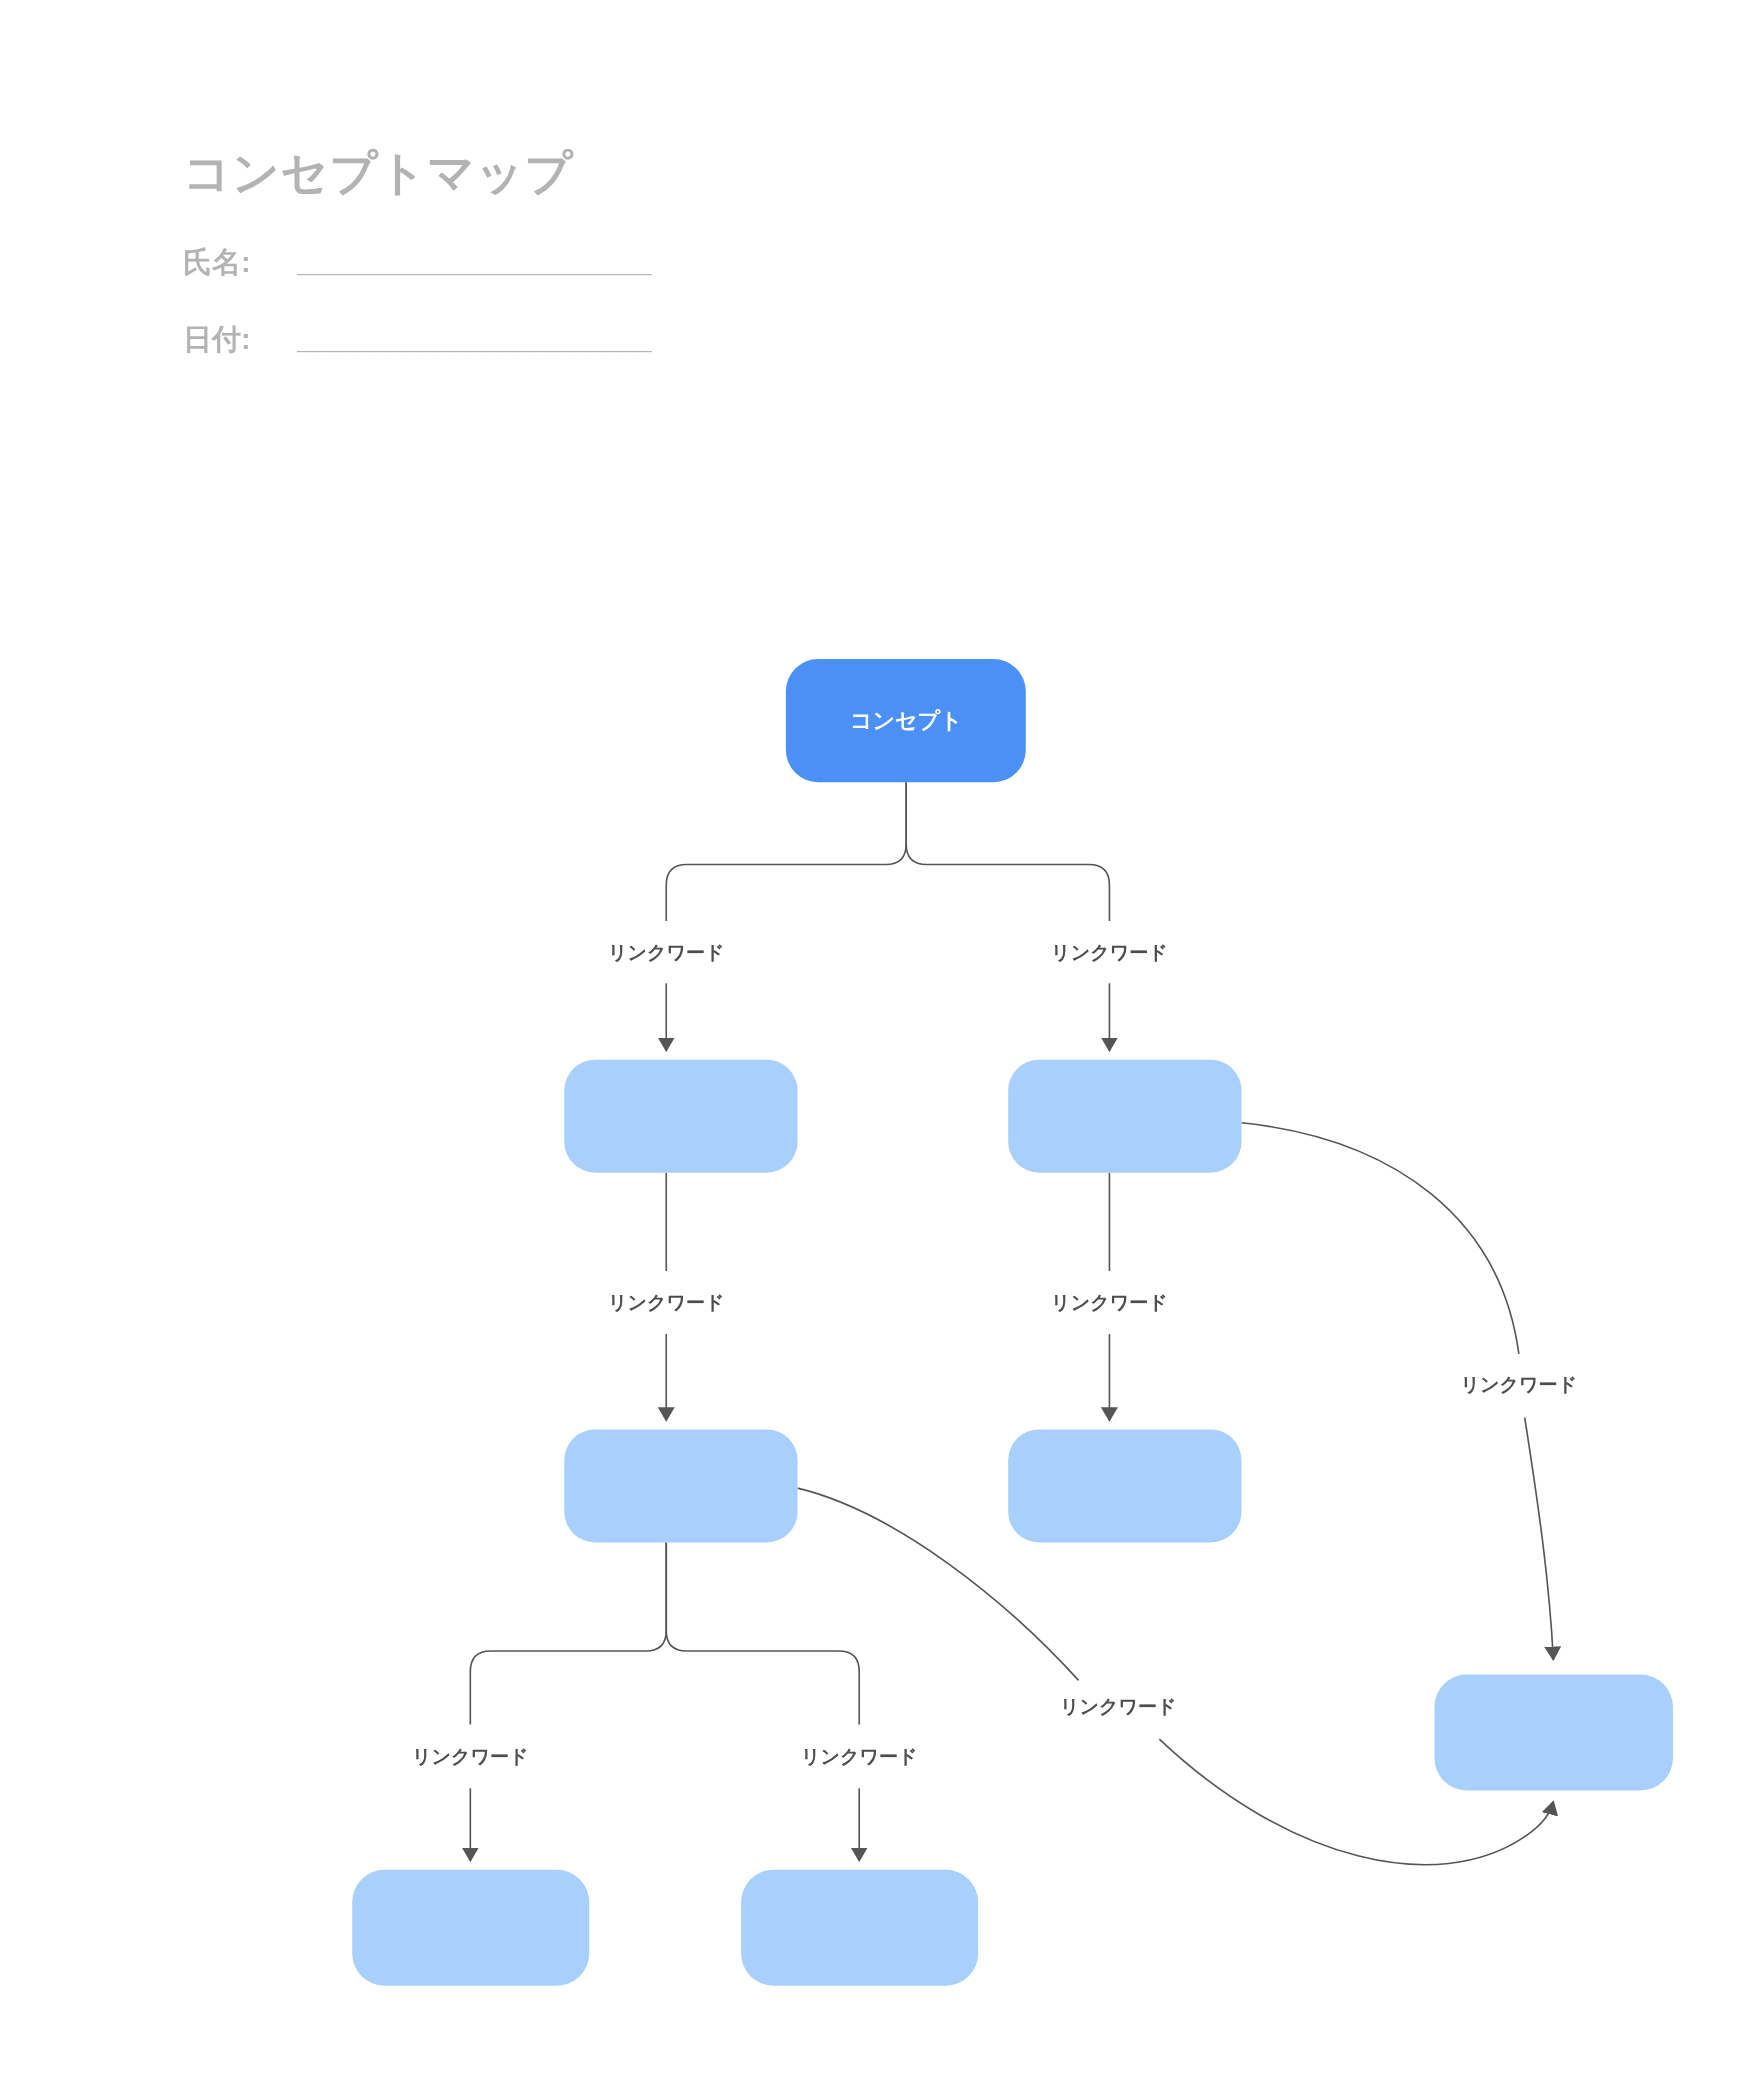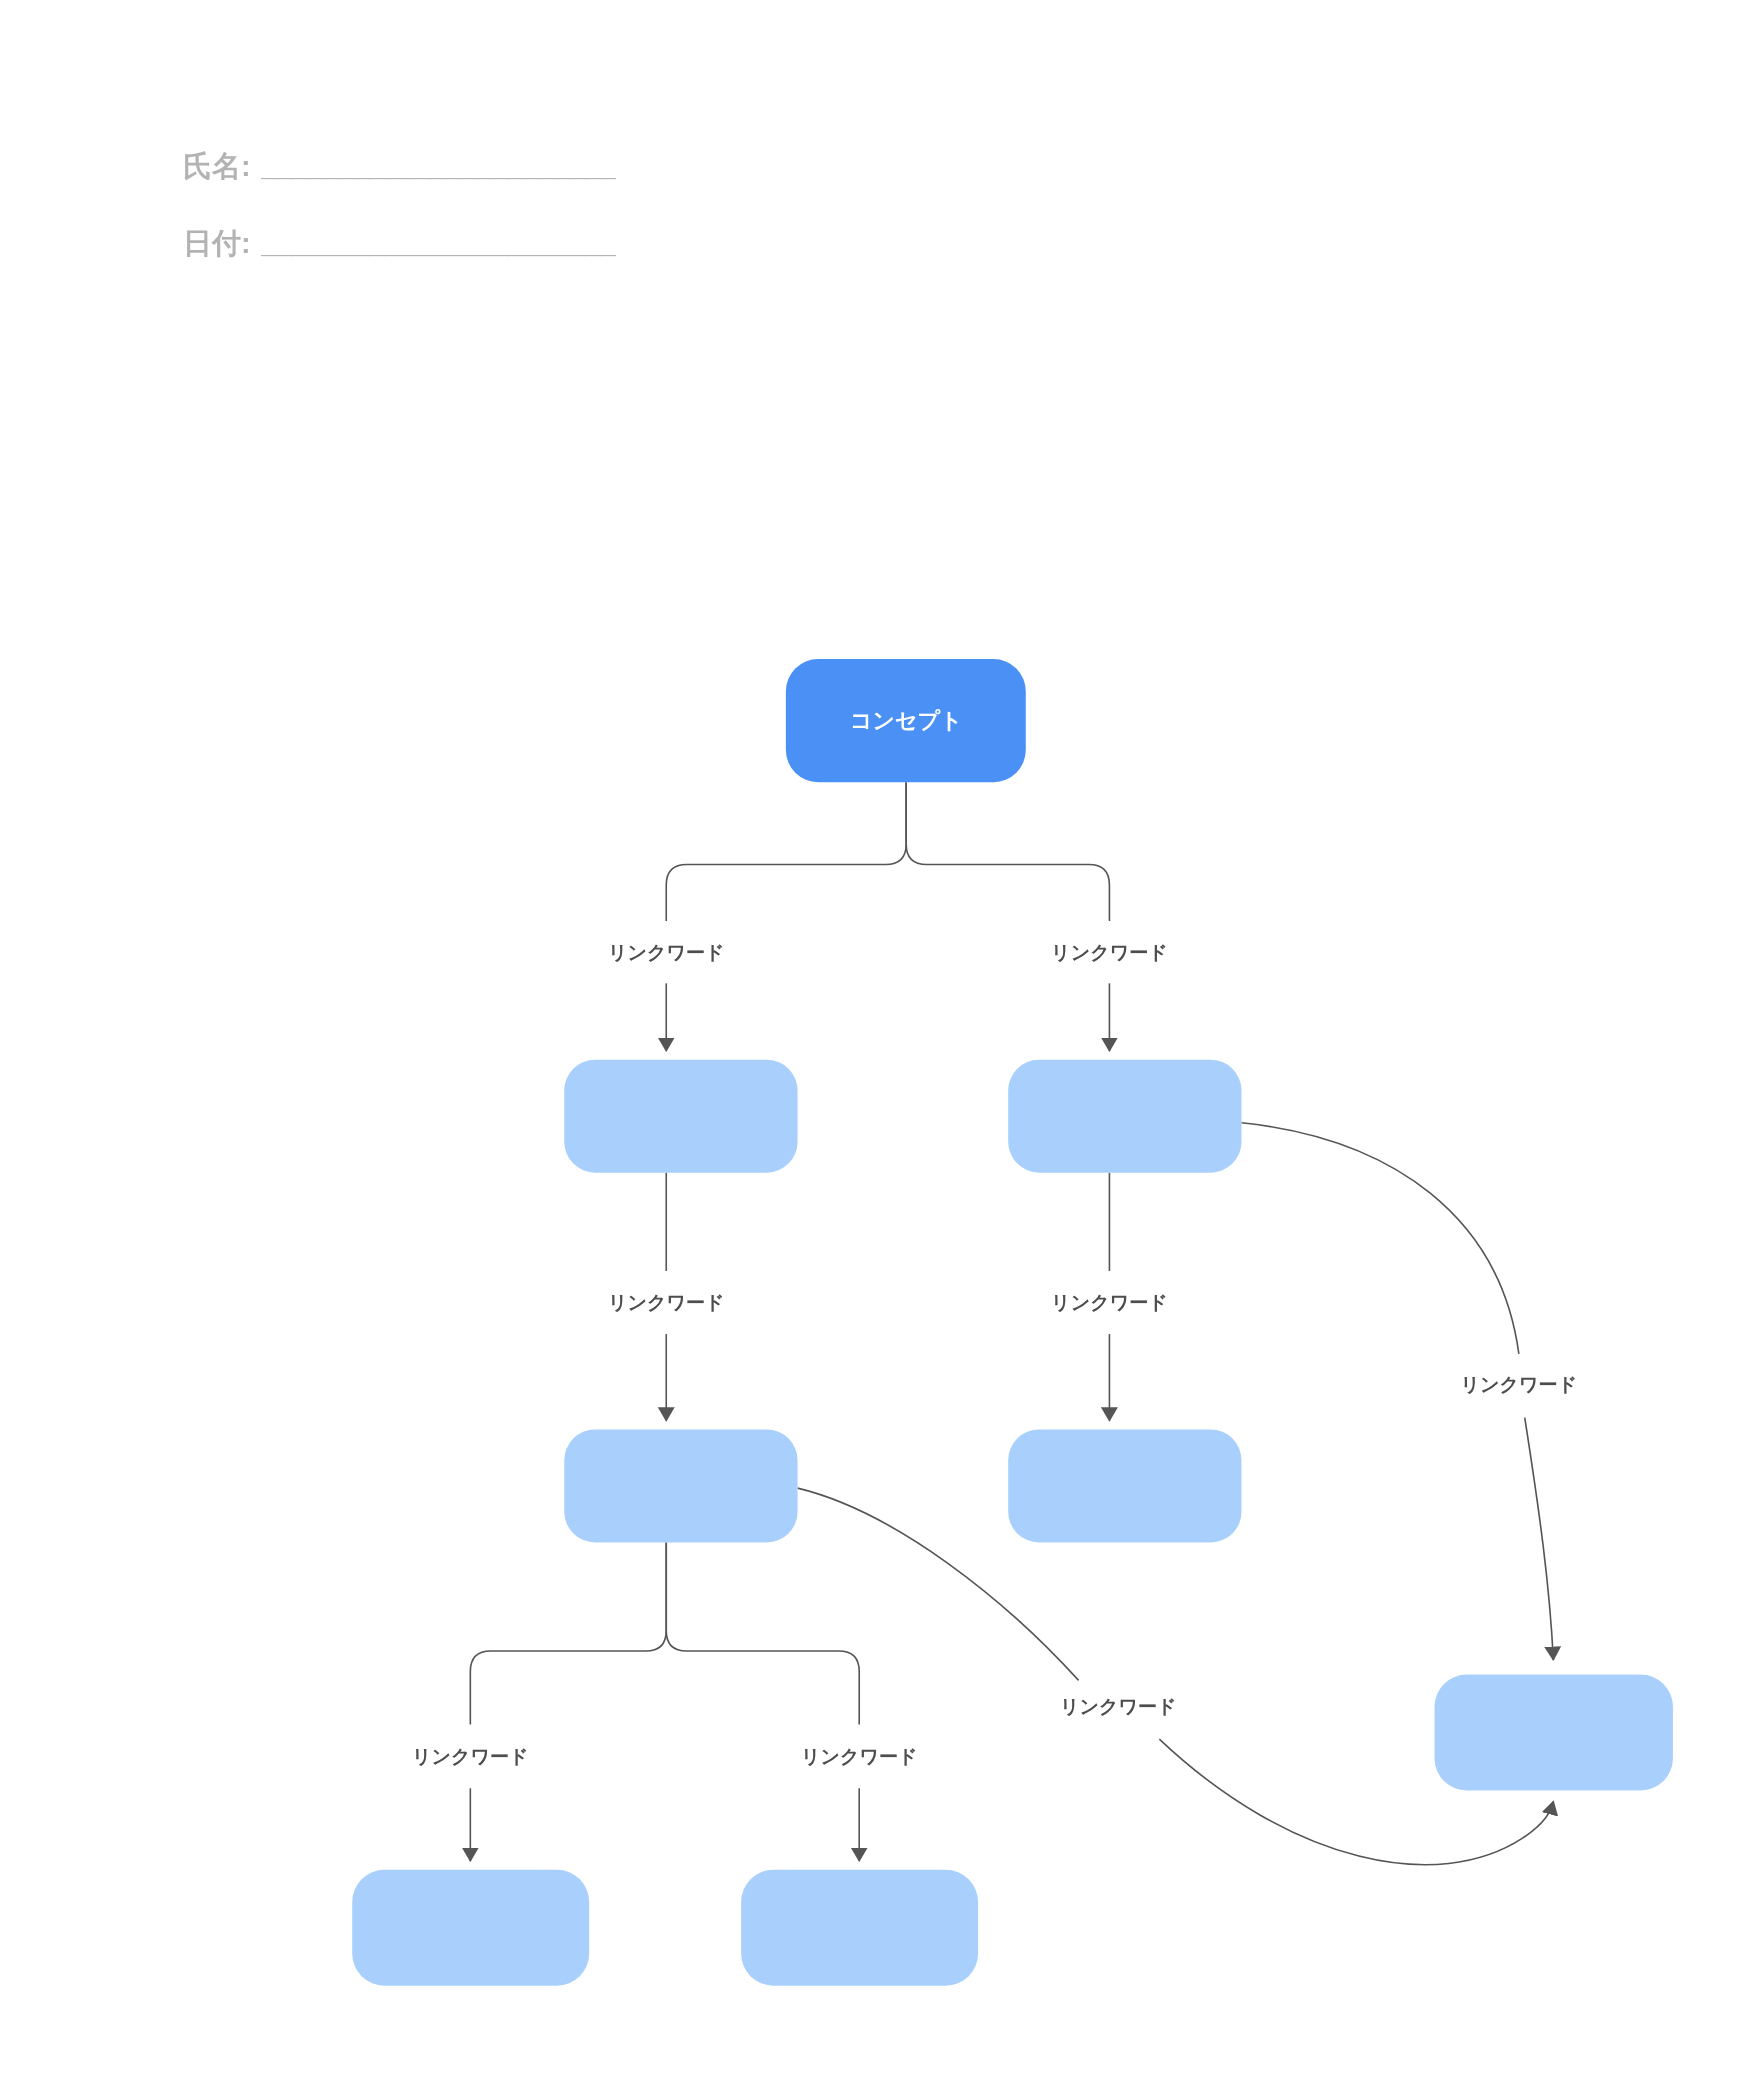--- a/index.html
+++ b/index.html
@@ -29,20 +29,21 @@
     letter-spacing: 0.7px;
     line-height: 1.1;
     margin: 0 0 44px 0;
     white-space: nowrap;
   }
   .field-row {
     display: flex;
     align-items: baseline;
     margin-bottom: 37px;
     white-space: nowrap;
+    gap: 36px;
   }
   .field-label {
     font-size: 29px;
     font-weight: bold;
     color: #b3b3b3;
     margin-right: 10.3px;
   }
   .field-line {
     font-size: 29px;
     font-weight: bold;
@@ -86,20 +87,21 @@
     dominant-baseline: middle;
   }
   .edge-label-bg {
     fill: #ffffff;
   }
 </style>
 </head>
 <body>
 
 <div id="header">
+  <h1 id="page-title">コンセプトマップ</h1>
 
   <div class="field-row">
     <span class="field-label">氏名:</span>
     <span class="field-line">_______________________</span>
   </div>
 
   <div class="field-row">
     <span class="field-label">日付:</span>
     <span class="field-line">_______________________</span>
   </div>

